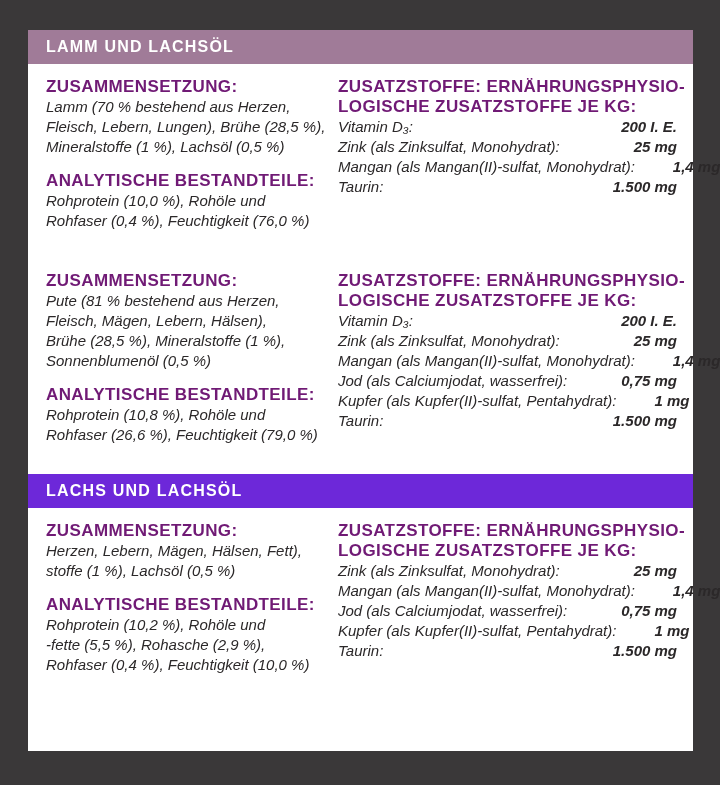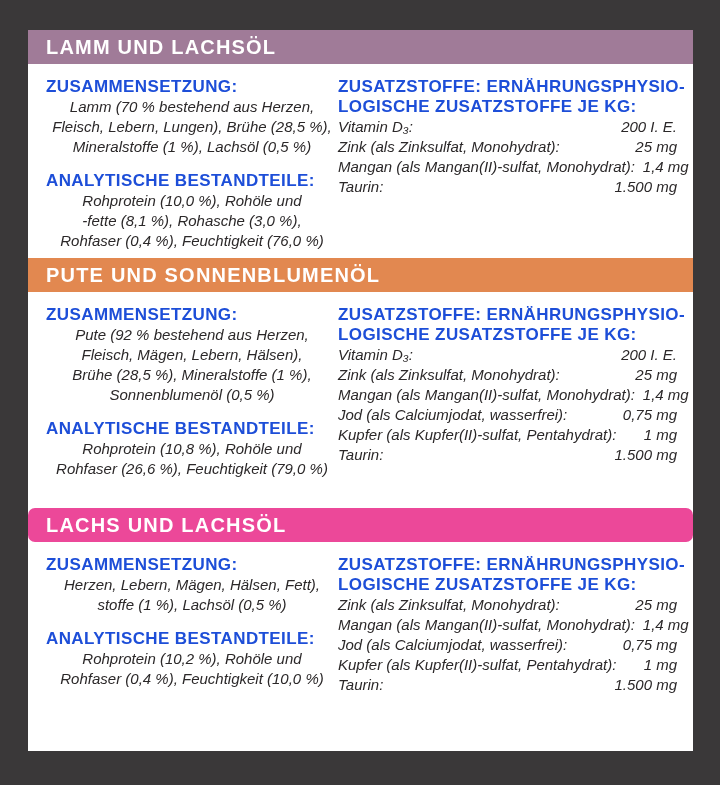--- a/index.html
+++ b/index.html
@@ -15,83 +15,82 @@
     left: 28px; top: 30px;
     width: 665px; height: 721px;
     background: #ffffff;
   }
   .band {
     height: 34px;
     line-height: 34px;
     padding-left: 18px;
     color: #ffffff;
     font-weight: bold;
-    font-size: 20px;
+    font-size: 16px;
     letter-spacing: 1.2px;
     white-space: nowrap;
   }
   .band-lamm  { background: #a07b98; }
   .band-pute  { background: #e28850; }
-  .band-lachs { background: #ec4899; border-radius: 7px; }
+  .band-lachs { background: #6d28d9; }
   .content {
     box-sizing: border-box;
     display: flex;
     padding: 13px 16px 0 18px;
   }
   .content-s1 { height: 194px; }
   .content-s2 { height: 216px; }
   .content-s3 { height: 209px; }
   .col-left  { width: 292px; flex: none; }
   .col-right { flex: 1; min-width: 0; }
   .subhead {
     margin: 0;
     font-size: 17px;
     font-weight: bold;
-    color: #1d4ed8;
+    color: #701a75;
     letter-spacing: 0.4px;
     line-height: 20px;
     white-space: nowrap;
   }
   .bodyline {
     font-style: italic;
     font-size: 15px;
     color: #2b2829;
     line-height: 20px;
     white-space: nowrap;
-    text-align: center;
   }
   .block-gap { height: 14px; }
   .add-row {
     display: flex;
     justify-content: space-between;
     font-style: italic;
     font-size: 15px;
     color: #2b2829;
     line-height: 20px;
     white-space: nowrap;
+    gap: 30px;
   }
-  .add-row .val { text-align: center; padding-left: 8px; }
+  .add-row .val { text-align: center; padding-left: 8px; font-weight: bold; }
 </style>
 </head>
 <body>
 
 <div class="panel">
 
   <section>
     <div class="band band-lamm">LAMM UND LACHSÖL</div>
     <div class="content content-s1">
       <div class="col-left">
         <h3 class="subhead">ZUSAMMENSETZUNG:</h3>
         <div class="bodyline">Lamm (70 % bestehend aus Herzen,</div>
         <div class="bodyline">Fleisch, Lebern, Lungen), Brühe (28,5 %),</div>
         <div class="bodyline">Mineralstoffe (1 %), Lachsöl (0,5 %)</div>
         <div class="block-gap"></div>
         <h3 class="subhead">ANALYTISCHE BESTANDTEILE:</h3>
         <div class="bodyline">Rohprotein (10,0 %), Rohöle und</div>
-        <div class="bodyline">-fette (8,1 %), Rohasche (3,0 %),</div>
         <div class="bodyline">Rohfaser (0,4 %), Feuchtigkeit (76,0 %)</div>
       </div>
       <div class="col-right">
         <h3 class="subhead">ZUSATZSTOFFE: ERNÄHRUNGSPHYSIO-</h3>
         <h3 class="subhead">LOGISCHE ZUSATZSTOFFE JE KG:</h3>
         <div class="add-row">
           <span>Vitamin D₃:</span>
           <span class="val">200 I. E.</span>
         </div>
         <div class="add-row">
@@ -104,25 +103,24 @@
         </div>
         <div class="add-row">
           <span>Taurin:</span>
           <span class="val">1.500 mg</span>
         </div>
       </div>
     </div>
   </section>
 
   <section>
-    <div class="band band-pute">PUTE UND SONNENBLUMENÖL</div>
     <div class="content content-s2">
       <div class="col-left">
         <h3 class="subhead">ZUSAMMENSETZUNG:</h3>
-        <div class="bodyline">Pute (92 % bestehend aus Herzen,</div>
+        <div class="bodyline">Pute (81 % bestehend aus Herzen,</div>
         <div class="bodyline">Fleisch, Mägen, Lebern, Hälsen),</div>
         <div class="bodyline">Brühe (28,5 %), Mineralstoffe (1 %),</div>
         <div class="bodyline">Sonnenblumenöl (0,5 %)</div>
         <div class="block-gap"></div>
         <h3 class="subhead">ANALYTISCHE BESTANDTEILE:</h3>
         <div class="bodyline">Rohprotein (10,8 %), Rohöle und</div>
         <div class="bodyline">Rohfaser (26,6 %), Feuchtigkeit (79,0 %)</div>
       </div>
       <div class="col-right">
         <h3 class="subhead">ZUSATZSTOFFE: ERNÄHRUNGSPHYSIO-</h3>
@@ -158,20 +156,21 @@
   <section>
     <div class="band band-lachs">LACHS UND LACHSÖL</div>
     <div class="content content-s3">
       <div class="col-left">
         <h3 class="subhead">ZUSAMMENSETZUNG:</h3>
         <div class="bodyline">Herzen, Lebern, Mägen, Hälsen, Fett),</div>
         <div class="bodyline">stoffe (1 %), Lachsöl (0,5 %)</div>
         <div class="block-gap"></div>
         <h3 class="subhead">ANALYTISCHE BESTANDTEILE:</h3>
         <div class="bodyline">Rohprotein (10,2 %), Rohöle und</div>
+        <div class="bodyline">-fette (5,5 %), Rohasche (2,9 %),</div>
         <div class="bodyline">Rohfaser (0,4 %), Feuchtigkeit (10,0 %)</div>
       </div>
       <div class="col-right">
         <h3 class="subhead">ZUSATZSTOFFE: ERNÄHRUNGSPHYSIO-</h3>
         <h3 class="subhead">LOGISCHE ZUSATZSTOFFE JE KG:</h3>
         <div class="add-row">
           <span>Zink (als Zinksulfat, Monohydrat):</span>
           <span class="val">25 mg</span>
         </div>
         <div class="add-row">

